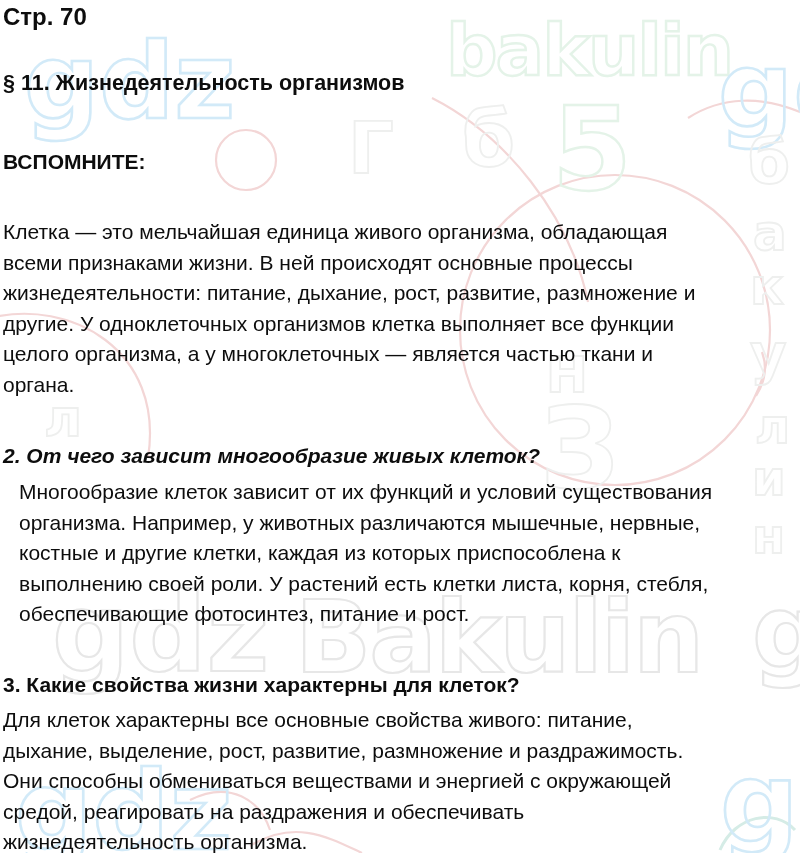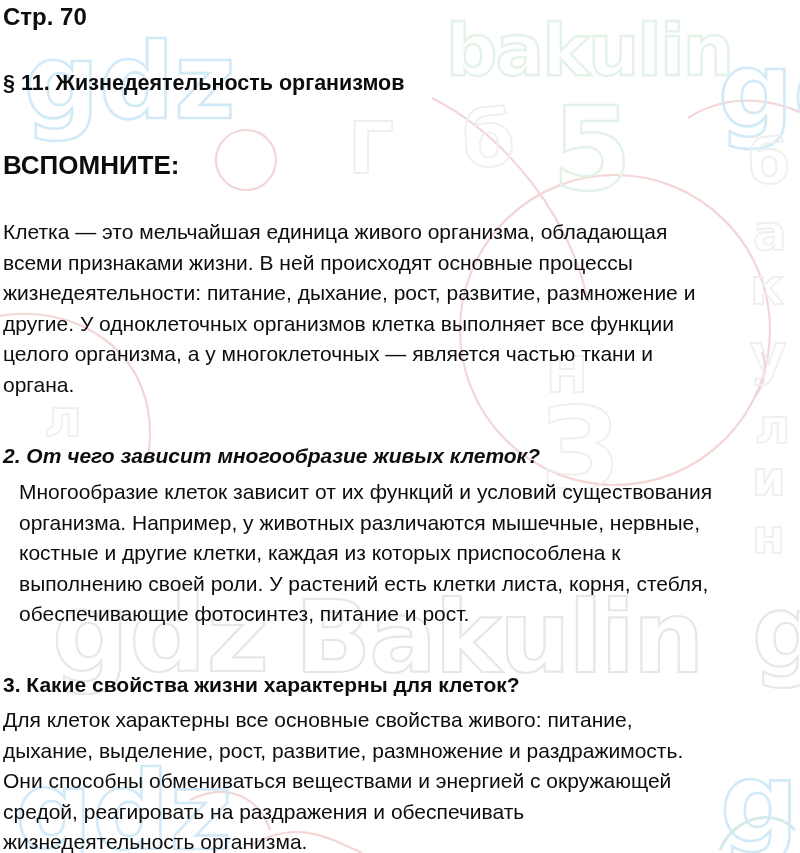--- a/index.html
+++ b/index.html
@@ -17,21 +17,21 @@
   }
   .stroke-blue { -webkit-text-stroke:2.6px #d2eaf8; text-stroke:2.6px #d2eaf8; }
   .stroke-green{ -webkit-text-stroke:2.4px #e4f3e8; text-stroke:2.4px #e4f3e8; }
   .stroke-gray { -webkit-text-stroke:2.2px #e7e7e7; text-stroke:2.2px #e7e7e7; }
   .stroke-faint{ -webkit-text-stroke:1.8px #eeefee; text-stroke:1.8px #eeefee; }
   
   .content{position:absolute;inset:0;z-index:2;border-radius:31px;}
   .txt{position:absolute;left:3px;white-space:pre;}
   .h-page   {top:3px;  font-size:24px;  font-weight:700;}
   .h-section{top:71px; font-size:21.5px;font-weight:700;}
-  .h-rem    {top:150px;font-size:26px;  font-weight:700;}
+  .h-rem    {top:150px;font-size:21px;  font-weight:700;}
   .q{font-size:21px;font-weight:700;}
   .q1{top:187px;} .q2{top:444px;font-style:italic;} .q3{top:673px;text-align:center;}
   .p{font-size:21px;line-height:30.5px;}
   .p1{top:217px;} .p2{top:477px;margin-left:16px;} .p3{top:705px;}
 </style>
 </head>
 <body>
 
 <div class="wm-layer">
 

